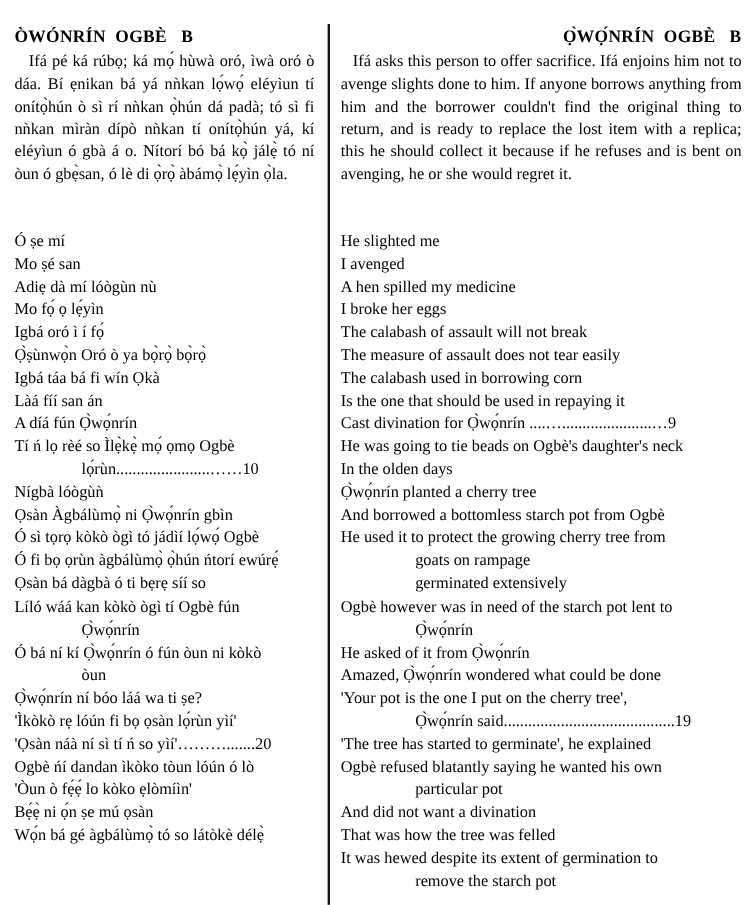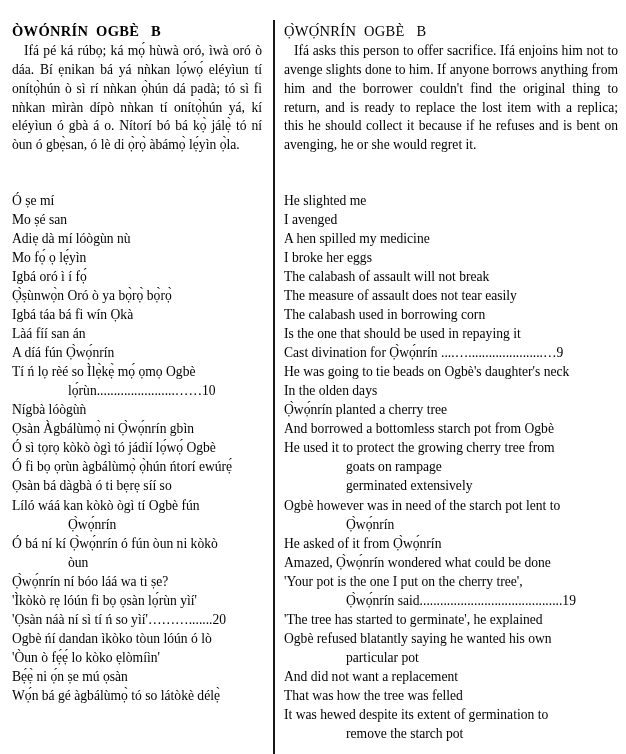--- a/index.html
+++ b/index.html
@@ -47,26 +47,27 @@
   }
   .heading {
     font-weight: bold;
     font-size: 14.5px;
     letter-spacing: 0.3px;
     margin: 0 0 2px 0;
     line-height: 1.25;
     white-space: pre;
   }
   .heading-right {
-    font-weight: normal;
+    font-weight: bold;
     font-size: 14.5px;
     letter-spacing: 0.3px;
     margin: 0 0 2px 0;
     line-height: 1.25;
     white-space: pre;
+    text-align: right;
   }
   .intro {
     font-size: 13.6px;
     line-height: 1.385;
     text-align: justify;
     text-indent: 12px;
     margin: 0;
     hyphens: none;
   }
   .intro-right {
@@ -171,20 +172,20 @@
         <div class="vline cont-r">germinated extensively</div>
         <div class="vline just">Ogbè however was in need of the starch pot lent to</div>
         <div class="vline cont-r">Ọ̀wọ́nrín</div>
         <div class="vline">He asked of it from Ọ̀wọ́nrín</div>
         <div class="vline">Amazed, Ọ̀wọ́nrín wondered what could be done</div>
         <div class="vline just">'Your pot is the one I put on the cherry tree',</div>
         <div class="vline cont-r">Ọ̀wọ́nrín said..........................................19</div>
         <div class="vline">'The tree has started to germinate', he explained</div>
         <div class="vline just">Ogbè refused blatantly saying he wanted his own</div>
         <div class="vline cont-r">particular pot</div>
-        <div class="vline">And did not want a replacement</div>
+        <div class="vline">And did not want a divination</div>
         <div class="vline">That was how the tree was felled</div>
         <div class="vline just">It was hewed despite its extent of germination to</div>
         <div class="vline cont-r">remove the starch pot</div>
       </div>
   </div>
 
 </div>
 
 </body></html>

